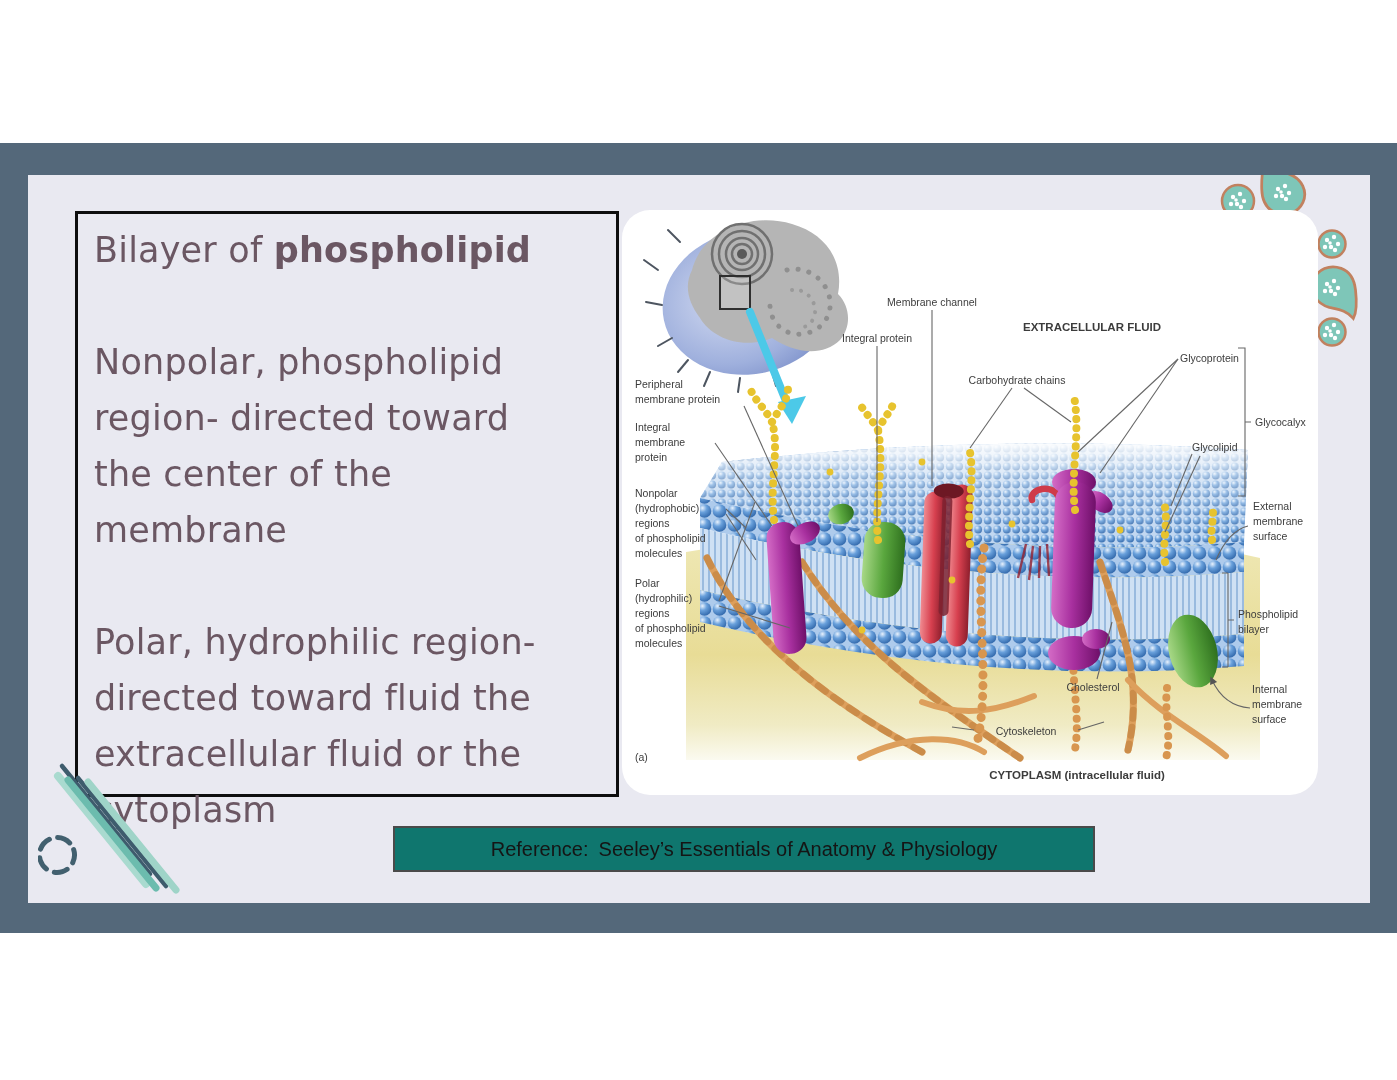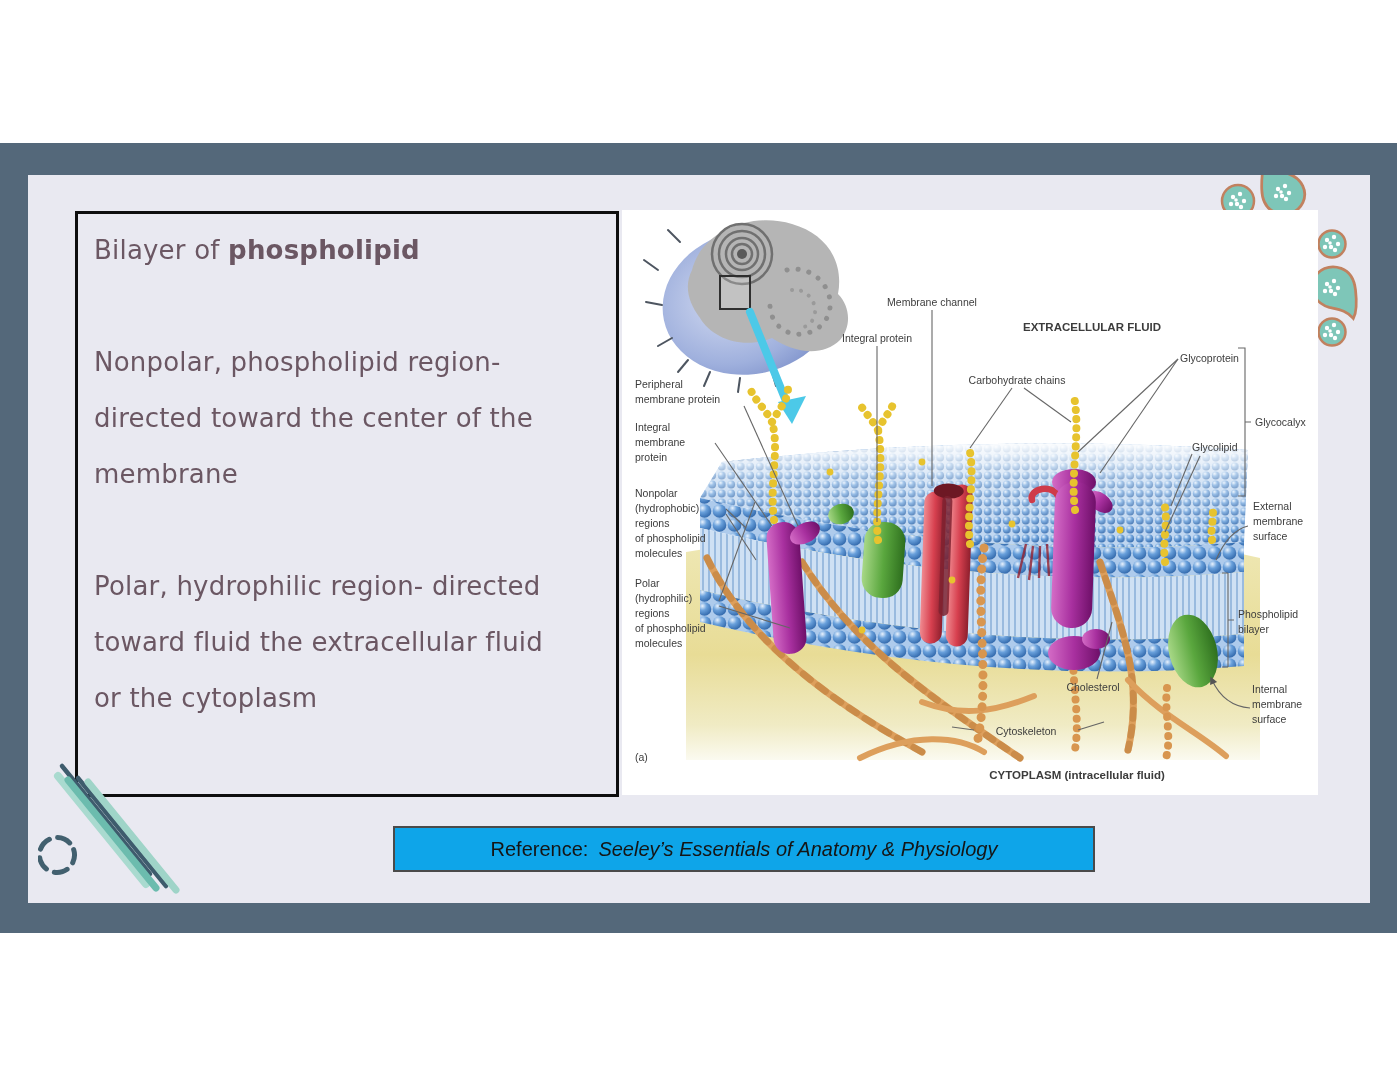--- a/index.html
+++ b/index.html
@@ -1,33 +1,33 @@
 <!DOCTYPE html>
 <html><head>
 <meta charset="utf-8">
 <style>
   html,body{margin:0;padding:0;background:#ffffff;}
   .page{position:relative;width:1397px;height:1080px;background:#ffffff;overflow:hidden;
         font-family:"DejaVu Sans", sans-serif;}
   .frame{position:absolute;left:0;top:143px;width:1397px;height:790px;background:#54687a;}
   .slide{position:absolute;left:28px;top:175px;width:1342px;height:728px;background:#e9e9f1;}
   .decor-tr{position:absolute;left:1155px;top:0;z-index:2;}
-  .panel{position:absolute;left:594px;top:35px;width:696px;height:585px;background:#ffffff;z-index:3;}
+  .panel{position:absolute;left:594px;top:35px;width:696px;height:585px;background:#ffffff;z-index:3;border-radius:28px;}
   .panel svg{display:block;}
   .textbox{position:absolute;left:47px;top:36px;width:544px;height:586px;border:3px solid #0e0e0e;
            box-sizing:border-box;padding:8px 52px 8px 16px;z-index:3;color:#6b5763;}
-  .textbox p{margin:0;font-size:26px;line-height:56px;letter-spacing:0.2px;}
+  .textbox p{margin:0;font-size:35px;line-height:56px;letter-spacing:0.2px;}
   .textbox .title{margin-bottom:56px;}
   .textbox .body + .body{margin-top:56px;}
   .textbox b{font-weight:bold;}
-  .refbox{position:absolute;left:365px;top:651px;width:702px;height:46px;background:#0ea5e9;
+  .refbox{position:absolute;left:365px;top:651px;width:702px;height:46px;background:#0f766e;
           border:2px solid #4a4a4a;box-sizing:border-box;z-index:3;
           display:flex;align-items:center;justify-content:center;gap:10px;
           font-family:"Liberation Sans", sans-serif;font-size:20px;color:#151515;}
-  .refbox .ref-title{font-style:italic;}
+  .refbox .ref-title{}
   .decor-bl{position:absolute;left:10px;top:585px;z-index:4;}
   text, tspan{font-family:"Liberation Sans", sans-serif;}
 </style>
 </head>
 <body>
 
 <div class="page">
   <div class="frame"></div>
   <div class="slide">
 

